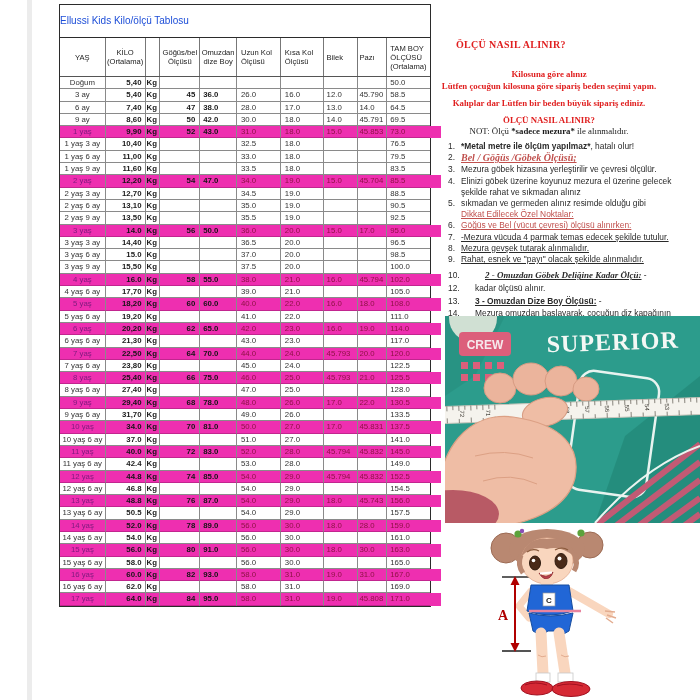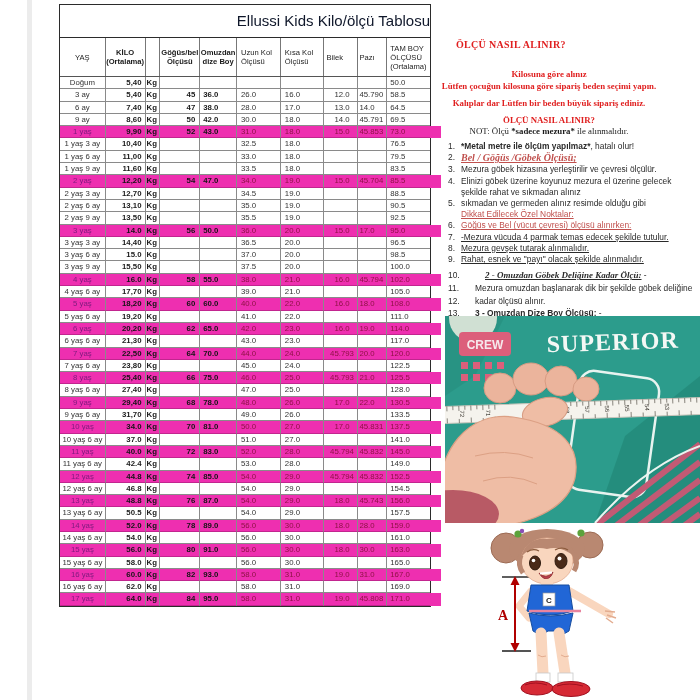--- a/index.html
+++ b/index.html
@@ -4,43 +4,43 @@
 <style>
   html,body{margin:0;padding:0;background:#fff;}
   #page{position:relative;width:700px;height:700px;background:#fff;overflow:hidden;
         font-family:"Liberation Sans",sans-serif;}
   
   #gray-strip{position:absolute;left:27px;top:0;width:5px;height:700px;background:#ececec;}
 
   
   #size-table{position:absolute;left:59px;top:4px;width:372px;border:1.5px solid #2b2b2b;
               background:#fff;box-sizing:border-box;}
-  #table-title{height:32px;line-height:32px;text-align:right;font-size:15px;color:#0f172a;
+  #table-title{height:32px;line-height:32px;text-align:left;font-size:10px;color:#1d4ed8;
                border-bottom:1px solid #2b2b2b;}
   .hrow{display:flex;height:38px;border-bottom:1px solid #555;}
   .hcell{box-sizing:border-box;border-right:1px solid #777;font-size:7.6px;line-height:9px;
          white-space:pre-line;display:flex;flex-direction:column;justify-content:center;color:#222;}
   .hcell:last-child{border-right:none;}
   .trow{display:flex;height:12.3px;position:relative;}
   .tcell{box-sizing:border-box;border-right:1px solid #8a8a8a;border-bottom:1px solid #8a8a8a;
          font-size:7.8px;line-height:11.3px;overflow:hidden;white-space:nowrap;color:#333;}
   .tcell:last-child{border-right:none;}
   
   .c0{width:46px;text-align:center;}
   .c1{width:40px;text-align:right;padding-right:3px;font-weight:700;color:#1a1a1a;}
   .c2{width:15px;padding-left:1px;font-weight:700;color:#1a1a1a;}
   .c3{width:40px;text-align:right;padding-right:4px;font-weight:700;color:#1a1a1a;}
   .c4{width:37px;padding-left:3px;font-weight:700;color:#1a1a1a;}
   .c5{width:44px;padding-left:4px;}
   .c6{width:43px;padding-left:4px;}
-  .c7{width:35px;padding-left:3px;text-align:center;}
+  .c7{width:35px;padding-left:3px;}
   .c8{width:29px;padding-left:1px;}
   .c9{width:43px;padding-left:3px;}
   .hcell.c0,.hcell.c1,.hcell.c3,.hcell.c4{text-align:center;padding-left:0;padding-right:0;}
-  .hcell.c1,.hcell.c3,.hcell.c4{font-weight:700;}
+  .hcell.c1,.hcell.c3,.hcell.c4{font-weight:400;}
   .hcell.c5,.hcell.c6,.hcell.c7,.hcell.c8,.hcell.c9{text-align:left;}
   
   .prow .tcell{background:#EE2FB0;border-bottom-color:#c2258f;color:#8e1245;}
   .prow .c0{color:#7d1a7d;}
   .prow .c1,.prow .c2,.prow .c3,.prow .c4{color:#141414;}
   .prow::after{content:"";position:absolute;right:-11px;top:0;bottom:0;width:11px;background:#EE2FB0;}
 
   
   #guide-title{position:absolute;left:456px;top:39px;width:240px;
     font-family:"Liberation Serif",serif;font-weight:700;font-size:10px;color:#e01f1f;letter-spacing:.3px;}
@@ -666,24 +666,20 @@
         <span class="num">8.</span>
         <span class="txt"><span class="seg u">Mezura gevşek tutarak alınmalıdır.</span></span>
       </div>
       <div class="li">
         <span class="num">9.</span>
         <span class="txt"><span class="seg u">Rahat, esnek ve "payı" olacak şekilde alınmalıdır.</span></span>
       </div>
       <div class="li wide gaptop">
         <span class="num">10.</span>
         <span class="txt"><span class="seg biu">2 - Omuzdan Göbek Deliğine Kadar Ölçü:</span><span class="seg"> -</span></span>
-      </div>
-      <div class="li wide">
-        <span class="num">11.</span>
-        <span class="txt"><span class="seg">Mezura omuzdan başlanarak dik bir şekilde göbek deliğine</span></span>
       </div>
       <div class="li wide">
         <span class="num">12.</span>
         <span class="txt"><span class="seg">kadar ölçüsü alınır.</span></span>
       </div>
       <div class="li wide">
         <span class="num">13.</span>
         <span class="txt"><span class="seg bu">3 - Omuzdan Dize Boy Ölçüsü:</span><span class="seg"> -</span></span>
       </div>
       <div class="li wide">

